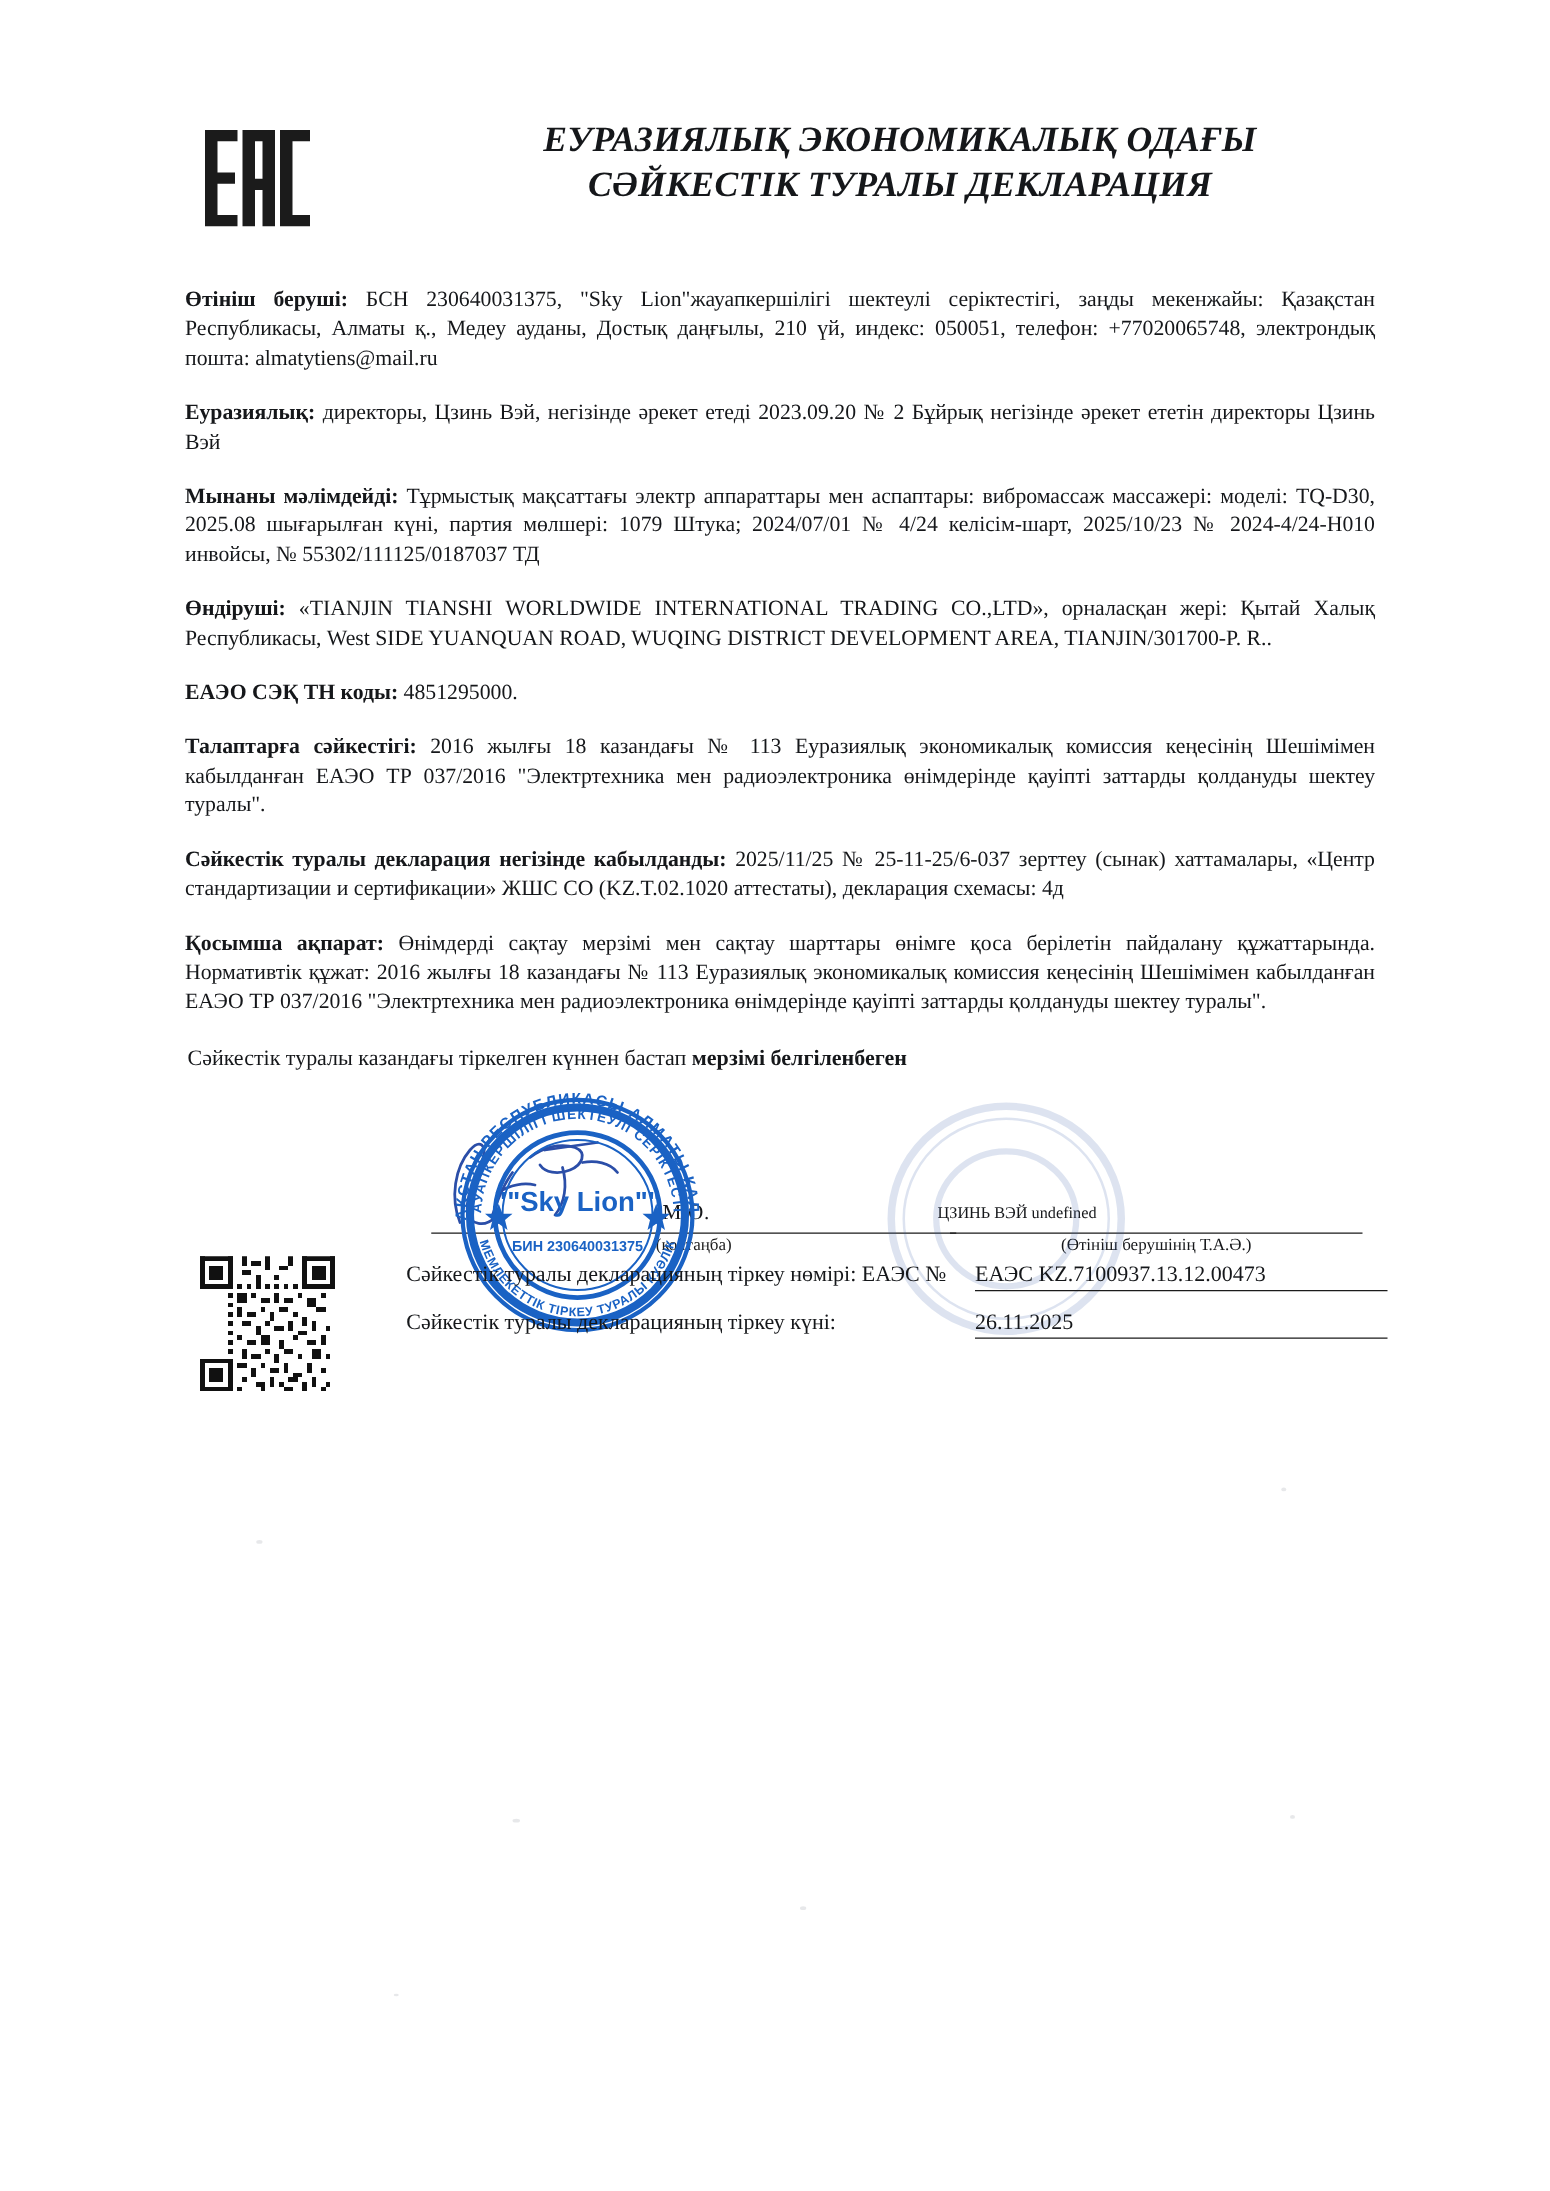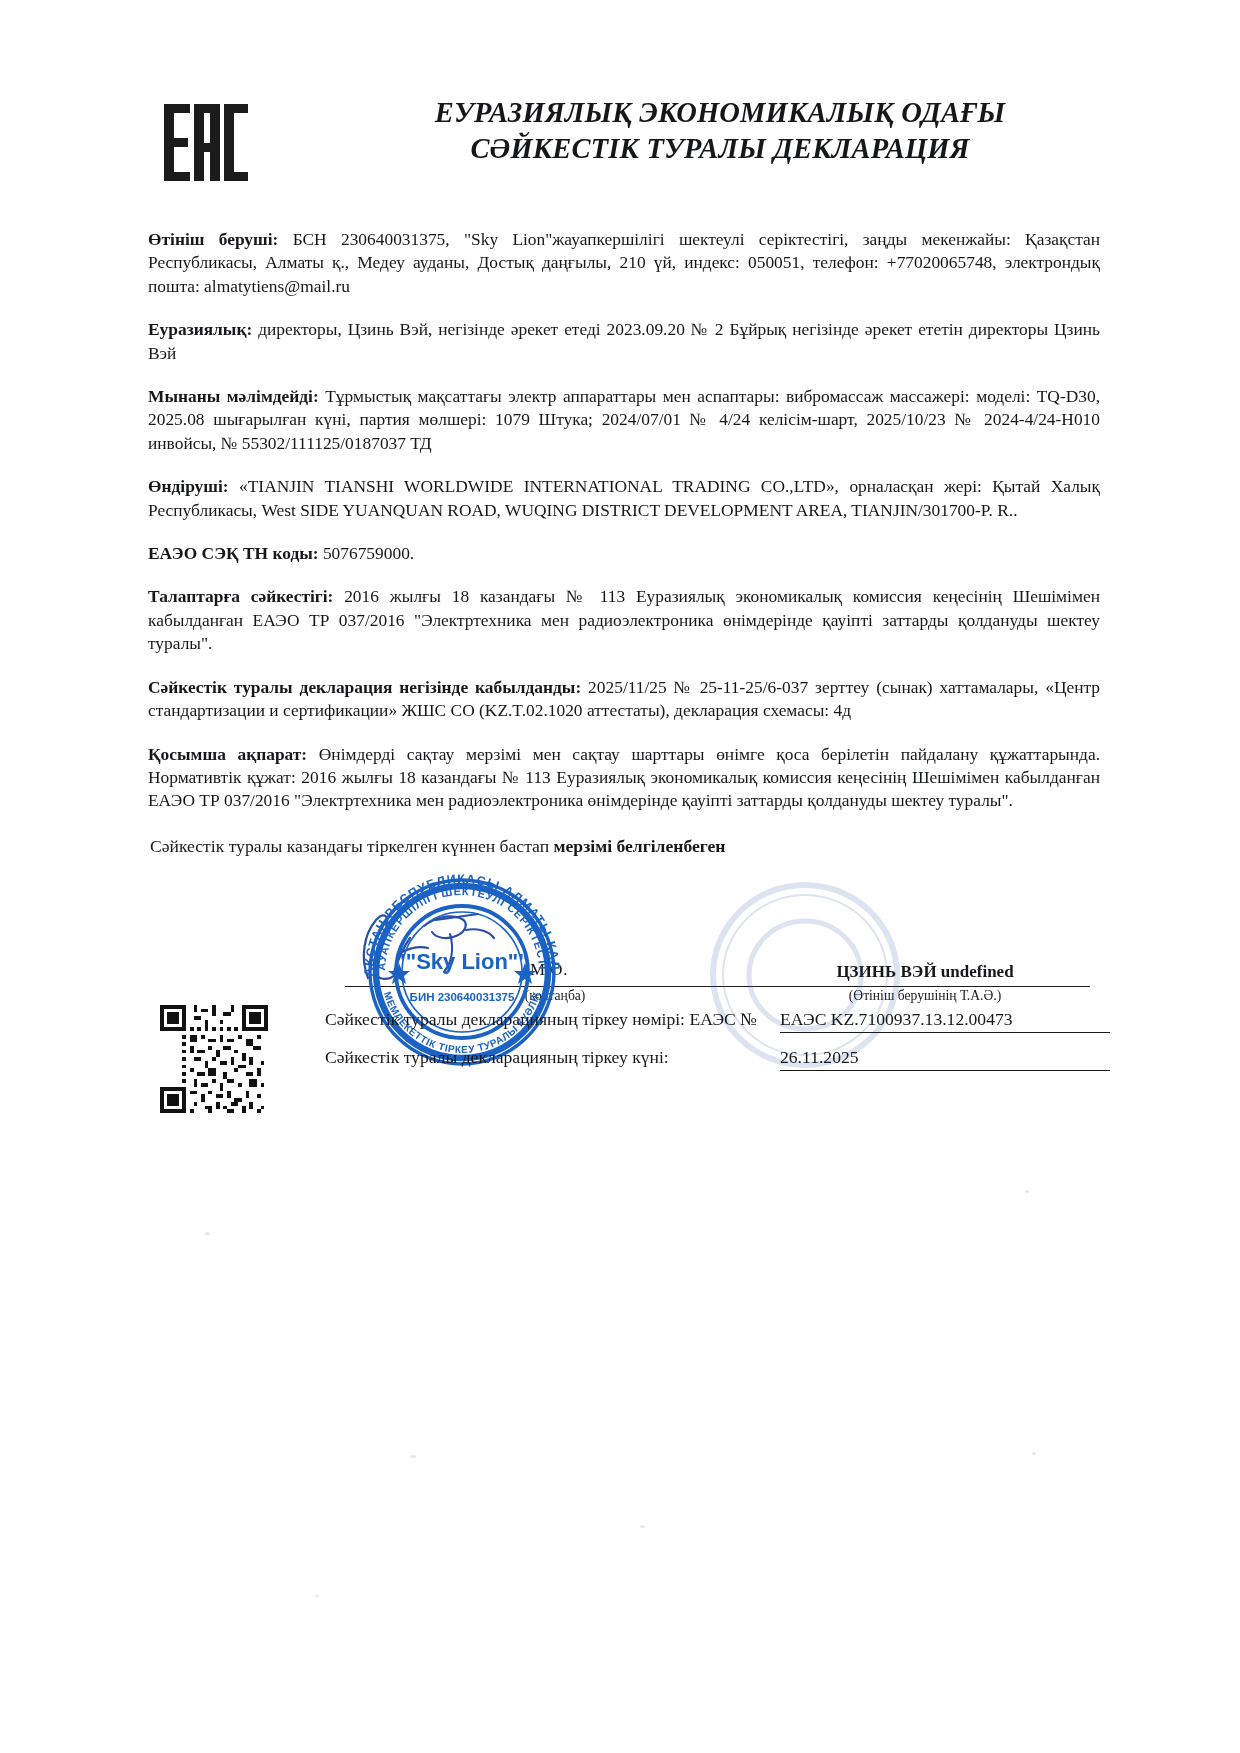--- a/index.html
+++ b/index.html
@@ -48,21 +48,21 @@
   .mo-label {
     position:absolute; left:290px; top:60px;
     font-size:17px; letter-spacing:.5px;
   }
   .sig-underline { position:absolute; left:105px; top:86px; width:420px; border-bottom:1.3px solid #1b1b1b; }
   .sig-caption {
     position:absolute; left:105px; top:88px; width:420px; text-align:center;
     font-size:13.6px; color:#1b1b1b;
   }
   .sig-right { position:absolute; left:600px; top:0px; width:350px; text-align:center; }
-  .declarant-name { position:absolute; left:0px; top:62px; width:350px; text-align:center; font-size:17px; font-weight:bold; }
+  .declarant-name { position:absolute; left:0px; top:62px; width:350px; text-align:left; font-size:13px; font-weight:normal; }
   .sig-underline-r { position:absolute; left:10px; top:86px; width:330px; border-bottom:1.3px solid #1b1b1b; }
   .declarant-caption { position:absolute; left:10px; top:88px; width:330px; font-size:13.6px; }
 
   
   .stamp { position:absolute; left:355px; top:865px; width:215px; height:215px; pointer-events:none; }
   .stamp-ghost { position:absolute; left:705px; top:875px; width:200px; height:195px; opacity:.17; pointer-events:none; }
 
   
   .reg-block { position:absolute; left:325px; top:1005px; width:790px; }
   .reg-line { position:relative; height:38px; }
@@ -115,21 +115,21 @@
 
     <p class="para">
       <b>Мынаны мәлімдейді:</b><span> Тұрмыстық мақсаттағы электр аппараттары мен аспаптары: вибромассаж массажері: моделі: TQ-D30, 2025.08 шығарылған күні, партия мөлшері: 1079 Штука;   2024/07/01 № 4/24 келісім-шарт, 2025/10/23 № 2024-4/24-H010 инвойсы, № 55302/111125/0187037 ТД</span>
     </p>
 
     <p class="para">
       <b>Өндіруші:</b><span> «TIANJIN TIANSHI WORLDWIDE INTERNATIONAL TRADING CO.,LTD», орналасқан жері: Қытай Халық Республикасы, West SIDE YUANQUAN ROAD, WUQING DISTRICT DEVELOPMENT AREA, TIANJIN/301700-P. R..</span>
     </p>
 
     <p class="para">
-      <b>ЕАЭО СЭҚ ТН коды:</b><span> 5076759000.</span>
+      <b>ЕАЭО СЭҚ ТН коды:</b><span> 4851295000.</span>
     </p>
 
     <p class="para">
       <b>Талаптарға сәйкестігі:</b><span> 2016 жылғы 18 казандағы № 113 Еуразиялық экономикалық комиссия кеңесінің Шешімімен кабылданған ЕАЭО ТР 037/2016 "Электртехника мен радиоэлектроника өнімдерінде қауіпті заттарды қолдануды шектеу туралы".</span>
     </p>
 
     <p class="para">
       <b>Сәйкестік туралы декларация негізінде кабылданды:</b><span> 2025/11/25 № 25-11-25/6-037 зерттеу (сынак) хаттамалары, «Центр стандартизации и сертификации» ЖШС СО (KZ.T.02.1020 аттестаты), декларация схемасы: 4д</span>
     </p>
 

